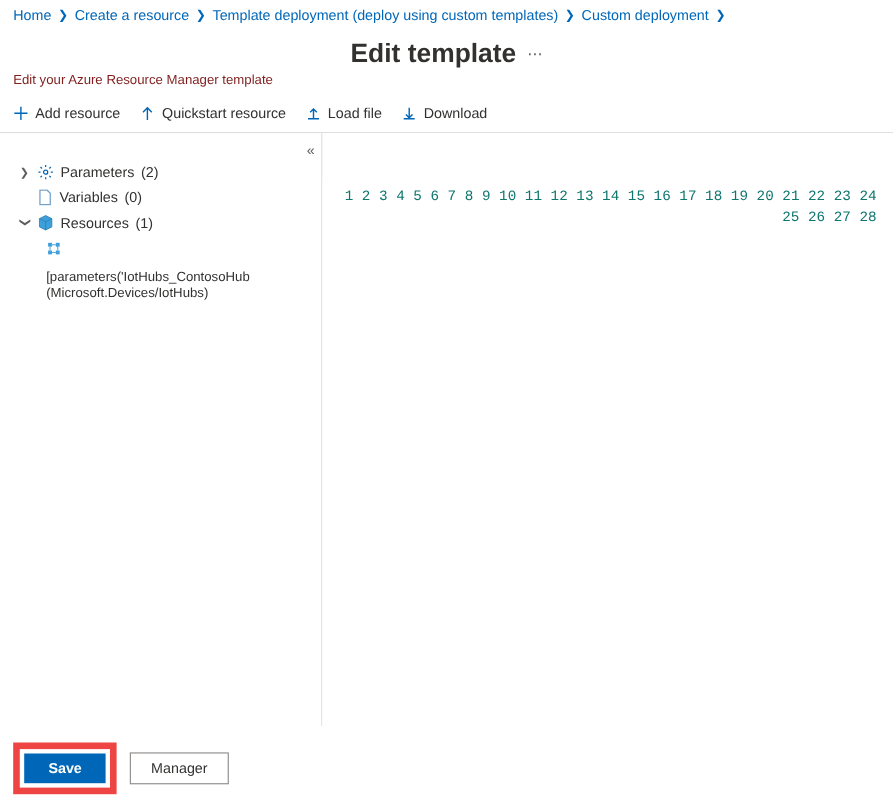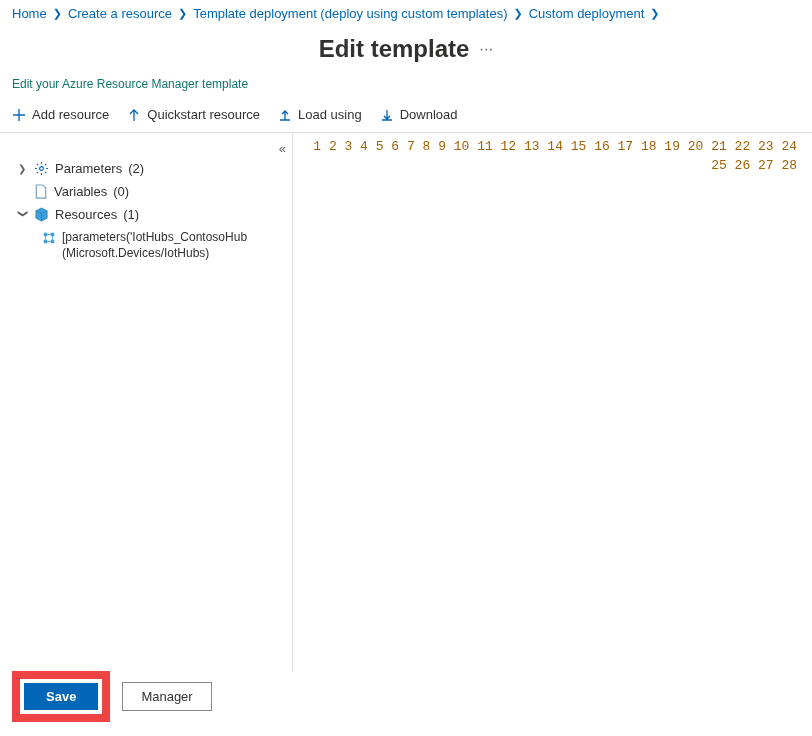--- a/index.html
+++ b/index.html
@@ -20,21 +20,21 @@
       padding: 6px 12px;
       font-size: 13px;
       text-align: center;
     }
     .breadcrumb a { color: #0067b8; text-decoration: none; cursor: pointer; }
     .breadcrumb .sep { color: #0067b8; font-size: 11px; }
     .page-header { padding: 8px 12px 4px; }
     .page-title-row { display: flex; align-items: center; gap: 10px; justify-content: center; }
     .page-title { font-size: 24px; font-weight: 600; color: #323130; }
     .ellipsis { color: #605e5c; font-size: 14px; }
-    .subtitle { font-size: 12px; color: #0f766e; margin-top: 14px; }
+    .subtitle { font-size: 12px; color: #7f1d1d; margin-top: 2px; }
     .toolbar {
       display: flex;
       align-items: center;
       gap: 18px;
       padding: 12px 12px 10px;
       font-size: 13px;
       text-align: center;
     }
     .toolbar-btn {
       display: flex;
@@ -74,59 +74,61 @@
     .tree-row .chev { width: 10px; font-size: 10px; color: #605e5c; }
     .tree-row .t-icon { display:flex; align-items:center; }
     .tree-child {
       margin-left: 24px;
       display: flex;
       align-items: flex-start;
       gap: 6px;
       padding: 4px 0;
       font-size: 12px;
       line-height: 1.3;
+      flex-direction: column;
     }
     .tree-child .lines { white-space: nowrap; overflow: hidden; }
     .editor {
       flex: 1;
       display: flex;
       border-left: 1px solid #e1dfdd;
       font-family: Consolas, "Courier New", monospace;
       font-size: 13px;
       overflow: hidden;
       background: #fff;
     }
     .gutter {
       background: #fff;
-      color: #a16207;
+      color: #0f766e;
       text-align: right;
       padding: 4px 10px 4px 6px;
       user-select: none;
       line-height: 19px;
       border-right: 1px solid transparent;
+      margin-top: 44px;
     }
     .code {
       flex: 1;
       padding: 4px 0 4px 4px;
       line-height: 19px;
       white-space: pre;
       overflow: hidden;
     }
     .code .ln { display: block; height: 19px; }
     .footer {
       position: absolute;
       bottom: 0;
       left: 0;
       padding: 14px 12px;
       display: flex;
       gap: 12px;
       align-items:center;
     }
     .save-wrap {
-      border: 8px solid #ef4444;
+      border: 6px solid #ef4444;
       padding: 4px;
     }
     .btn-primary {
       background: #0067b8;
       color: #fff;
       border: none;
       padding: 6px 22px;
       font-size: 13px;
       font-weight: 600;
       cursor: pointer;
@@ -178,21 +180,21 @@
         </svg>
     </span>
     <span>Quickstart resource</span>
   </div>
   <div class="toolbar-btn">
     <span class="icon">
       <svg width="14" height="14" viewBox="0 0 14 14">
           <path d="M7 12V3M4 6l3-3 3 3M2 12h10" stroke="#0067b8" stroke-width="1.3" fill="none"></path>
         </svg>
     </span>
-    <span>Load using</span>
+    <span>Load file</span>
   </div>
   <div class="toolbar-btn">
     <span class="icon">
       <svg width="14" height="14" viewBox="0 0 14 14">
           <path d="M7 2v9M4 8l3 3 3-3M2 12h10" stroke="#0067b8" stroke-width="1.3" fill="none"></path>
         </svg>
     </span>
     <span>Download</span>
   </div>
 </div>

